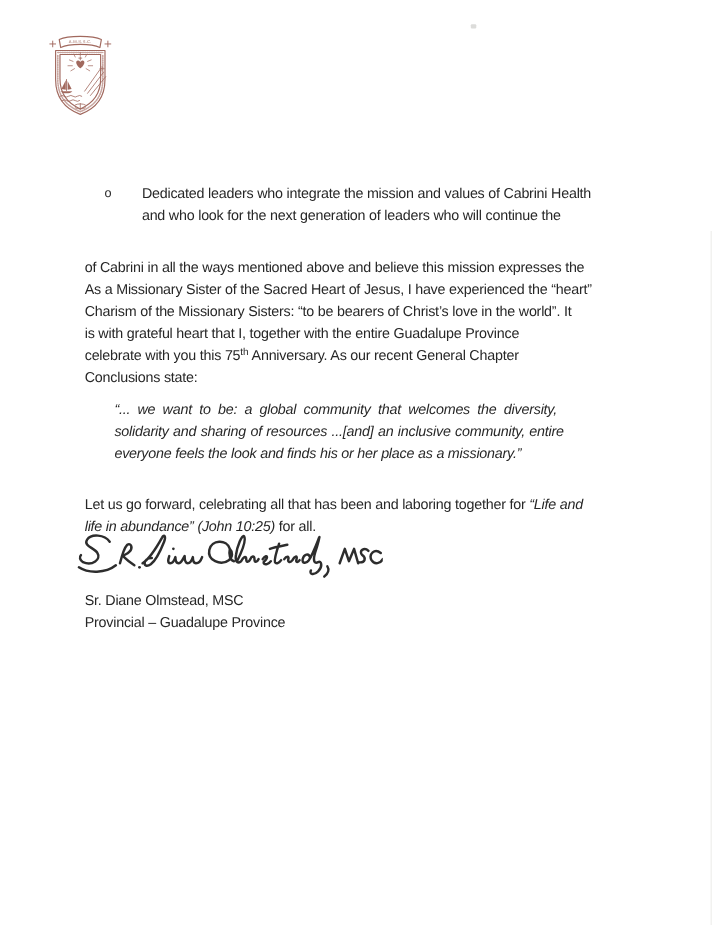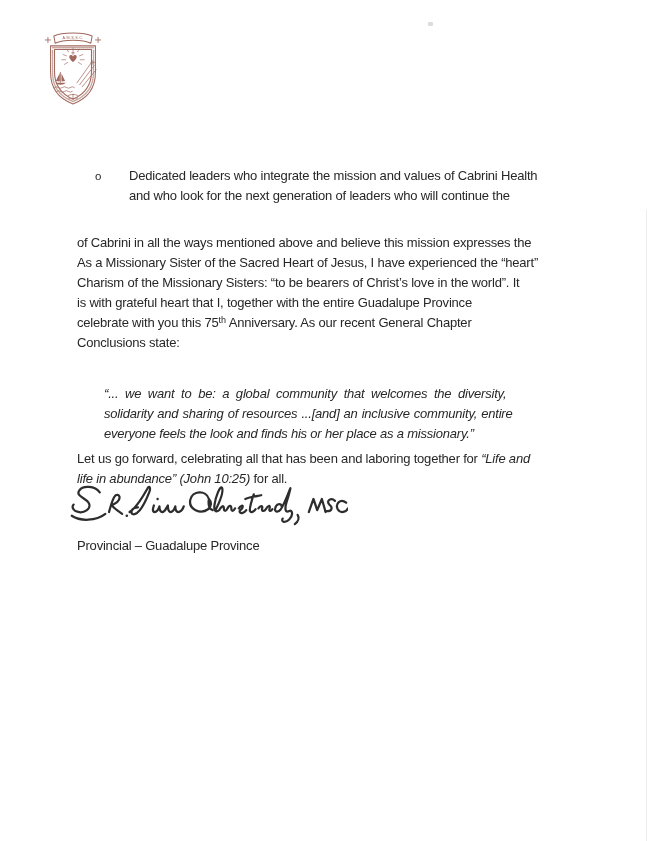--- a/index.html
+++ b/index.html
@@ -84,21 +84,21 @@
     <div class="line">of Cabrini in all the ways mentioned above and believe this mission expresses the</div>
     <div class="line">As a Missionary Sister of the Sacred Heart of Jesus, I have experienced the “heart”</div>
     <div class="line">Charism of the Missionary Sisters: “to be bearers of Christ’s love in the world”. It</div>
     <div class="line">is with grateful heart that I, together with the entire Guadalupe Province</div>
     <div class="line">
       <span>celebrate with you this 75</span><span class="sup">th</span><span> Anniversary. As our recent General Chapter</span>
     </div>
     <div class="line">Conclusions state:</div>
   </div>
 
-  <div class="block it" style="left:104px; top:362px;margin-top:22px;">
+  <div class="block it" style="left:104px; top:362px;">
     <div class="line stretch">“... we want to be: a global community that welcomes the diversity,</div>
     <div class="line stretch2">solidarity and sharing of resources ...[and] an inclusive community, entire</div>
     <div class="line">everyone feels the look and finds his or her place as a missionary.”</div>
   </div>
 
   <div class="block" style="left:77px; top:425px;margin-top:24px;">
     <div class="line">
       <span>Let us go forward, celebrating all that has been and laboring together for </span><span class="it">“Life and</span>
     </div>
     <div class="line">
@@ -124,16 +124,17 @@
         <path d="M229,25 C228,21 223,22 222,27 C221,31 225,32 228,28 C232,22 236,11 238,6 C239,3 237,12 234,21 C232,28 233,32 237,30 C240,28 242,34 237,39 C233,43 228,42 230,38"></path>
         <path d="M246,34 C248,37 247,41 243,44"></path>
         <path d="M258,31 L263,17 L267,29 L272,17 L276,31"></path>
         <path d="M286,19 C282,15 276,19 280,23 C284,26 283,31 276,30"></path>
         <path d="M298,21 C292,16 286,22 289,28 C292,33 298,31 300,27"></path>
       </g>
     </svg>
   </div>
 
   <div class="block" style="left:77px; top:536px;">
+    <div class="sig-line">Sr. Diane Olmstead, MSC</div>
     <div class="sig-line">Provincial – Guadalupe Province</div>
   </div>
 
 </div>
 
 </body></html>

